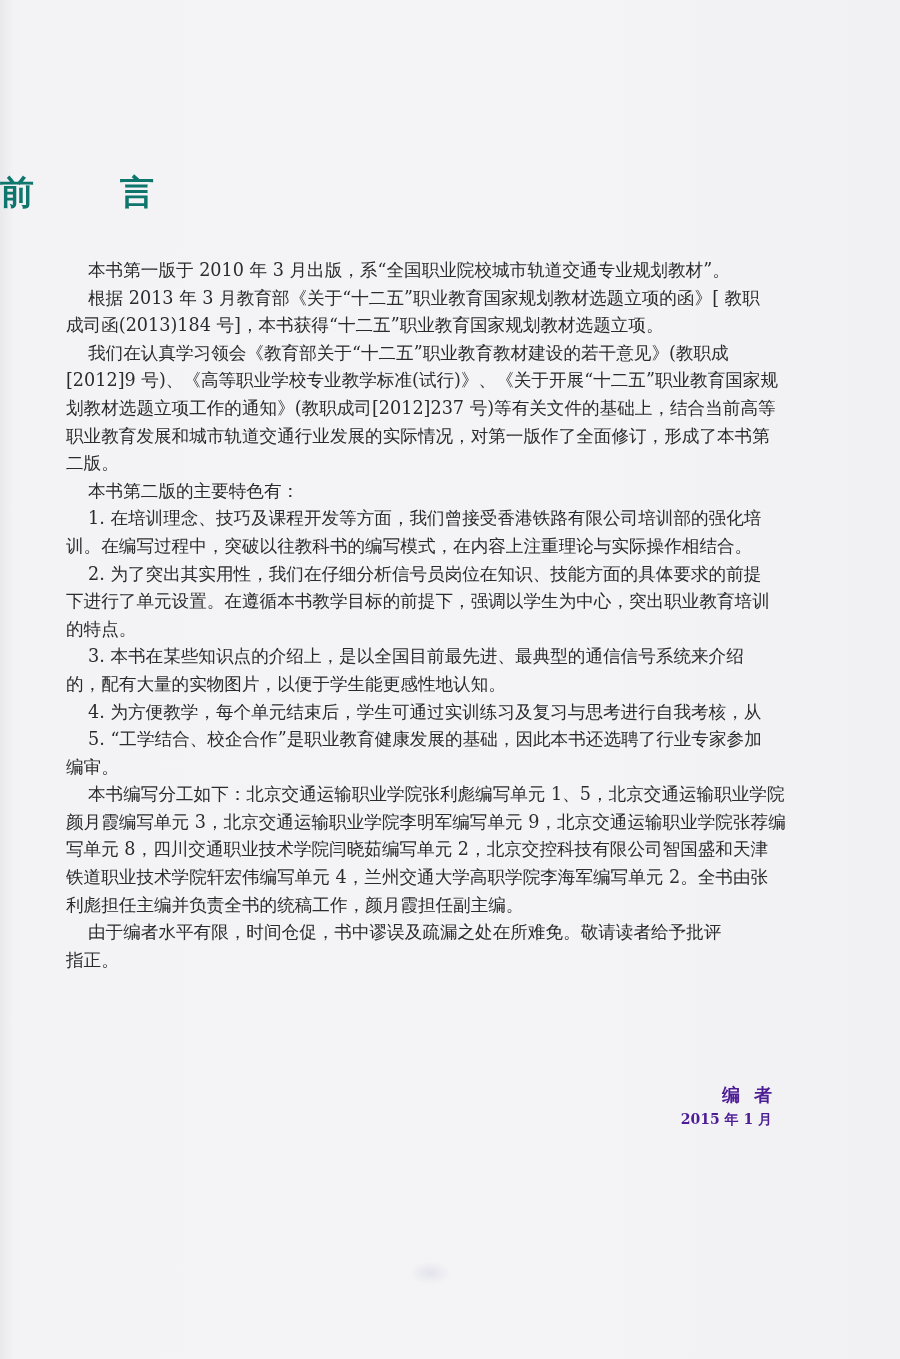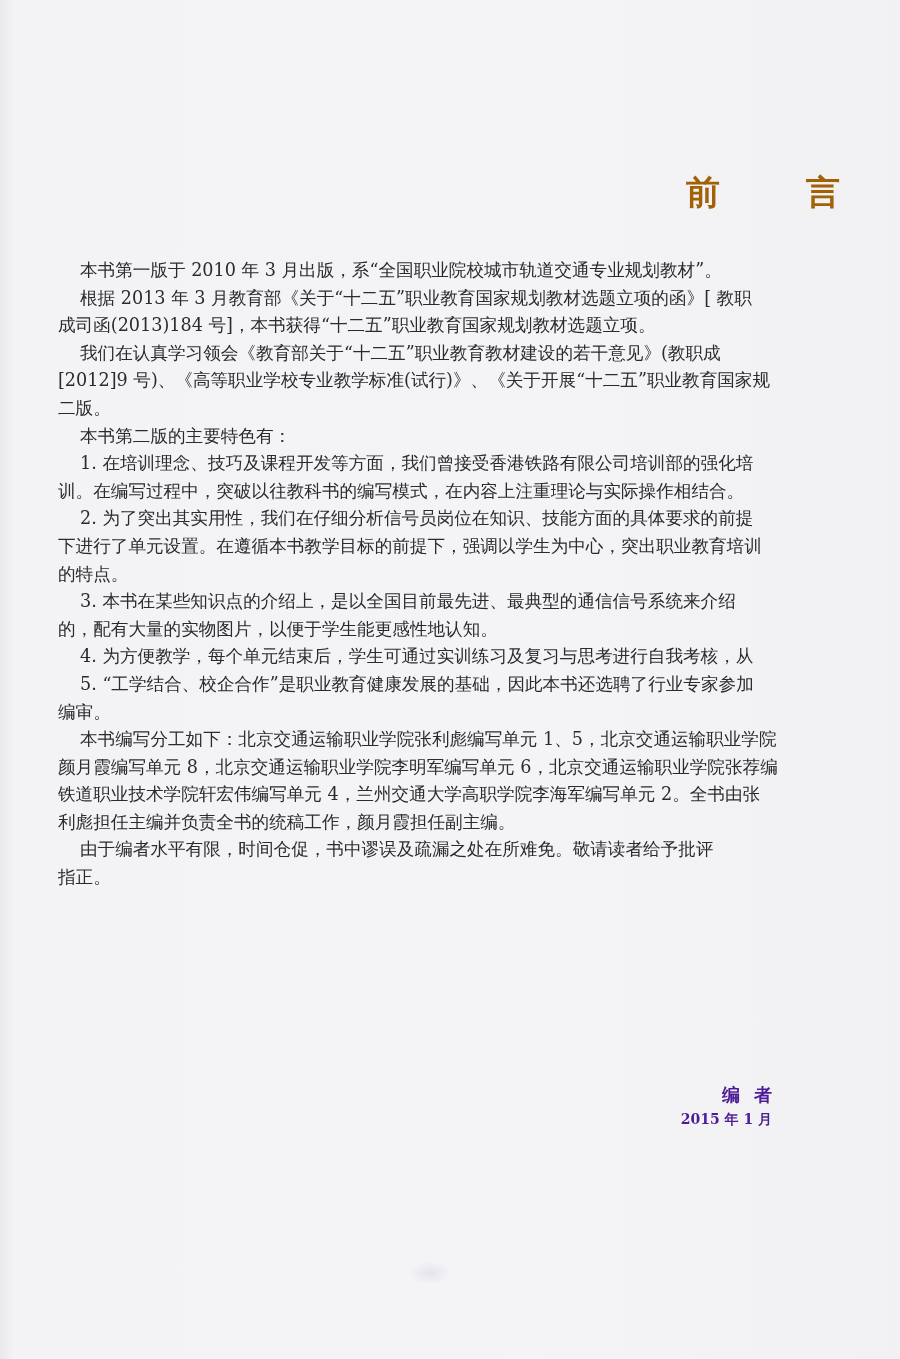--- a/index.html
+++ b/index.html
@@ -8,28 +8,28 @@
     background: #f2f2f4;
     position: relative;
     font-family: "DejaVu Serif", "Liberation Serif", serif;
     color: #2b2b2d;
   }
   .page {
     position: absolute; left: 0; top: 0; width: 900px; height: 1359px;
     background: linear-gradient(90deg, #e9e9ec 0px, #f3f3f6 14px, #f4f4f7 60%, #f1f1f4 100%);
   }
   .title {
-    position: absolute; top: 170px; left: 0; width: 840px; text-align: right;
+    position: absolute; top: 170px; left: 0; width: 840px; text-align: left;
     font-family: "DejaVu Sans", sans-serif; font-weight: bold;
-    font-size: 34px; color: #a16207; letter-spacing: 0;
+    font-size: 34px; color: #0f766e; letter-spacing: 0;
   }
   .title span { display: inline-block; }
   .title .gap { width: 86px; }
   .body {
-    position: absolute; top: 257px; left: 58px; width: 752px;
+    position: absolute; top: 257px; left: 66px; width: 752px;
     font-size: 17.6px; line-height: 27.6px;
   }
   .line { white-space: nowrap; height: 27.6px; overflow: visible; }
   .ind { padding-left: 22px; }
   .sig {
     position: absolute; right: 128px; font-weight: bold;
     font-family: "DejaVu Serif", serif; color: #4c1d95;
   }
   .sig-editor { top: 1083px; font-size: 18px; letter-spacing: 14px; right: 114px; }
   .sig-date { top: 1111px; font-size: 14px; right: 128px; }
@@ -46,34 +46,37 @@
 <div class="title">
   <span>前</span><span class="gap"></span><span>言</span>
 </div>
 
 <div class="body">
   <div class="line ind">本书第一版于 2010 年 3 月出版，系“全国职业院校城市轨道交通专业规划教材”。</div>
   <div class="line ind">根据 2013 年 3 月教育部《关于“十二五”职业教育国家规划教材选题立项的函》[ 教职</div>
   <div class="line">成司函(2013)184 号]，本书获得“十二五”职业教育国家规划教材选题立项。</div>
   <div class="line ind">我们在认真学习领会《教育部关于“十二五”职业教育教材建设的若干意见》(教职成</div>
   <div class="line">[2012]9 号)、《高等职业学校专业教学标准(试行)》、《关于开展“十二五”职业教育国家规</div>
+  <div class="line">划教材选题立项工作的通知》(教职成司[2012]237 号)等有关文件的基础上，结合当前高等</div>
+  <div class="line">职业教育发展和城市轨道交通行业发展的实际情况，对第一版作了全面修订，形成了本书第</div>
   <div class="line">二版。</div>
   <div class="line ind">本书第二版的主要特色有：</div>
   <div class="line ind">1. 在培训理念、技巧及课程开发等方面，我们曾接受香港铁路有限公司培训部的强化培</div>
   <div class="line">训。在编写过程中，突破以往教科书的编写模式，在内容上注重理论与实际操作相结合。</div>
   <div class="line ind">2. 为了突出其实用性，我们在仔细分析信号员岗位在知识、技能方面的具体要求的前提</div>
   <div class="line">下进行了单元设置。在遵循本书教学目标的前提下，强调以学生为中心，突出职业教育培训</div>
   <div class="line">的特点。</div>
   <div class="line ind">3. 本书在某些知识点的介绍上，是以全国目前最先进、最典型的通信信号系统来介绍</div>
   <div class="line">的，配有大量的实物图片，以便于学生能更感性地认知。</div>
   <div class="line ind">4. 为方便教学，每个单元结束后，学生可通过实训练习及复习与思考进行自我考核，从</div>
   <div class="line ind">5. “工学结合、校企合作”是职业教育健康发展的基础，因此本书还选聘了行业专家参加</div>
   <div class="line">编审。</div>
   <div class="line ind">本书编写分工如下：北京交通运输职业学院张利彪编写单元 1、5，北京交通运输职业学院</div>
-  <div class="line">颜月霞编写单元 8，北京交通运输职业学院李明军编写单元 6，北京交通运输职业学院张荐编</div>
+  <div class="line">颜月霞编写单元 3，北京交通运输职业学院李明军编写单元 9，北京交通运输职业学院张荐编</div>
+  <div class="line">写单元 8，四川交通职业技术学院闫晓茹编写单元 2，北京交控科技有限公司智国盛和天津</div>
   <div class="line">铁道职业技术学院轩宏伟编写单元 4，兰州交通大学高职学院李海军编写单元 2。全书由张</div>
   <div class="line">利彪担任主编并负责全书的统稿工作，颜月霞担任副主编。</div>
   <div class="line ind">由于编者水平有限，时间仓促，书中谬误及疏漏之处在所难免。敬请读者给予批评</div>
   <div class="line">指正。</div>
 </div>
 
 <div class="sig sig-editor">编者</div>
 <div class="sig sig-date">2015 年 1 月</div>
 
 <div class="folio"></div>

